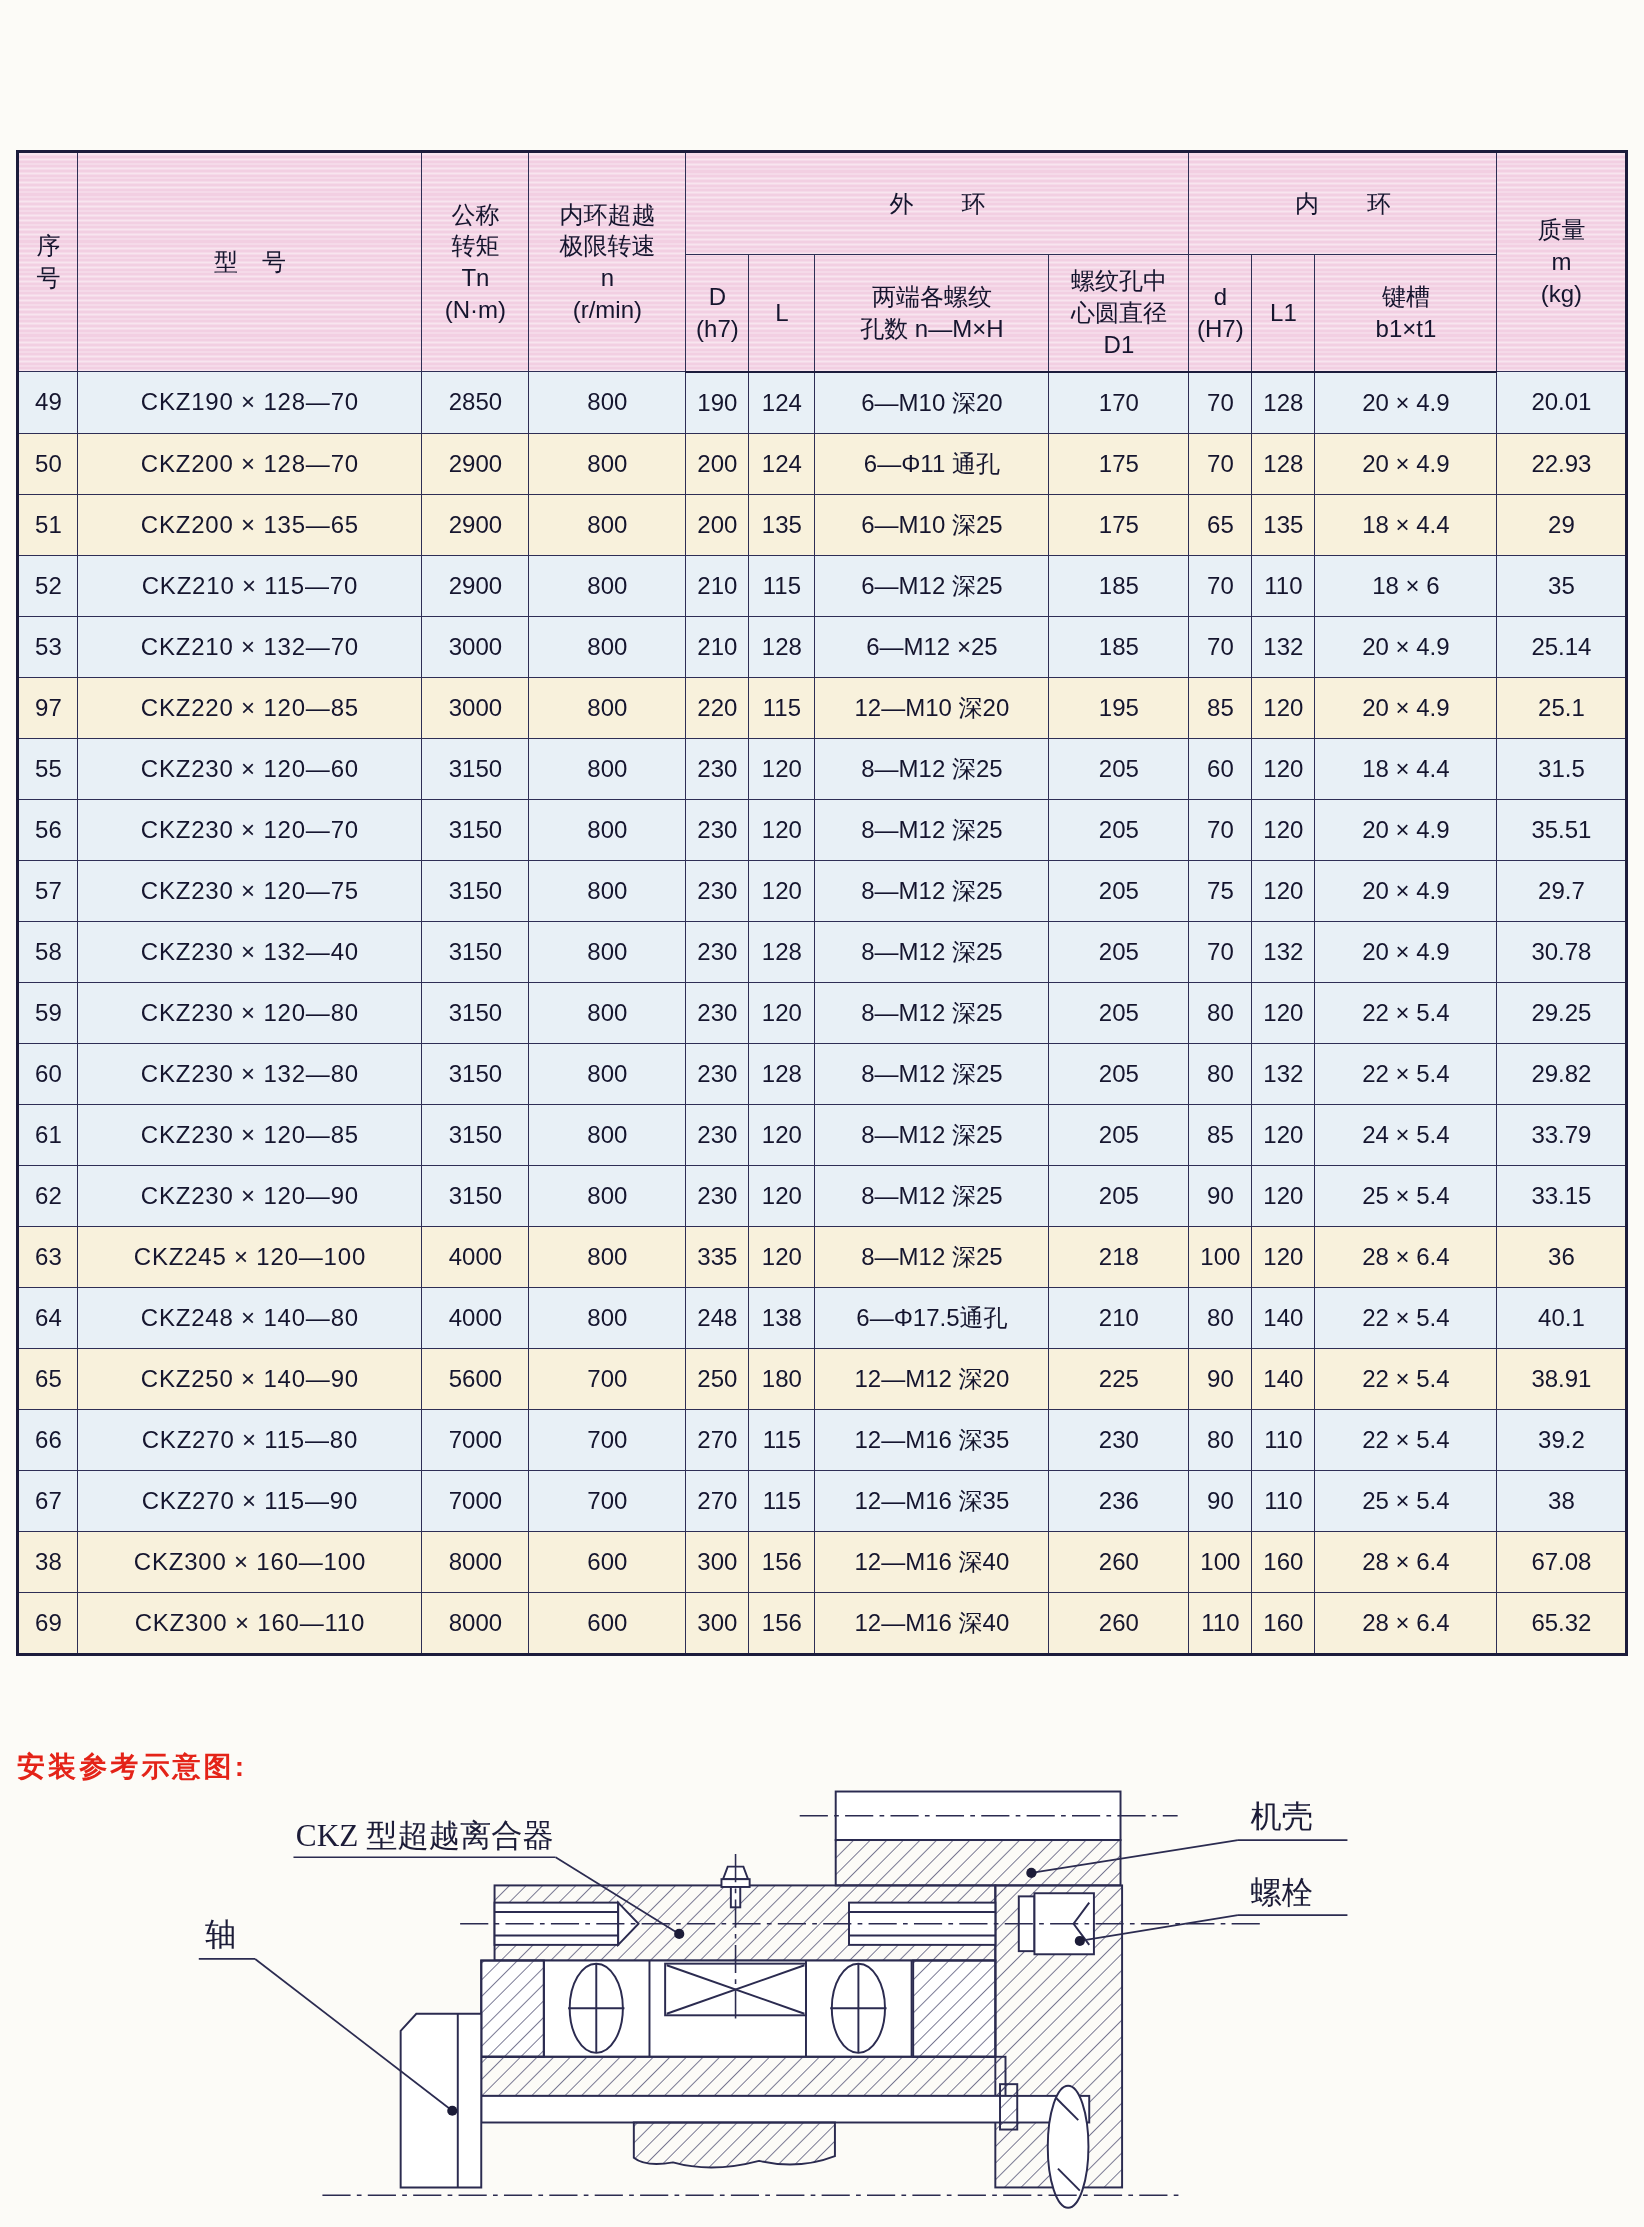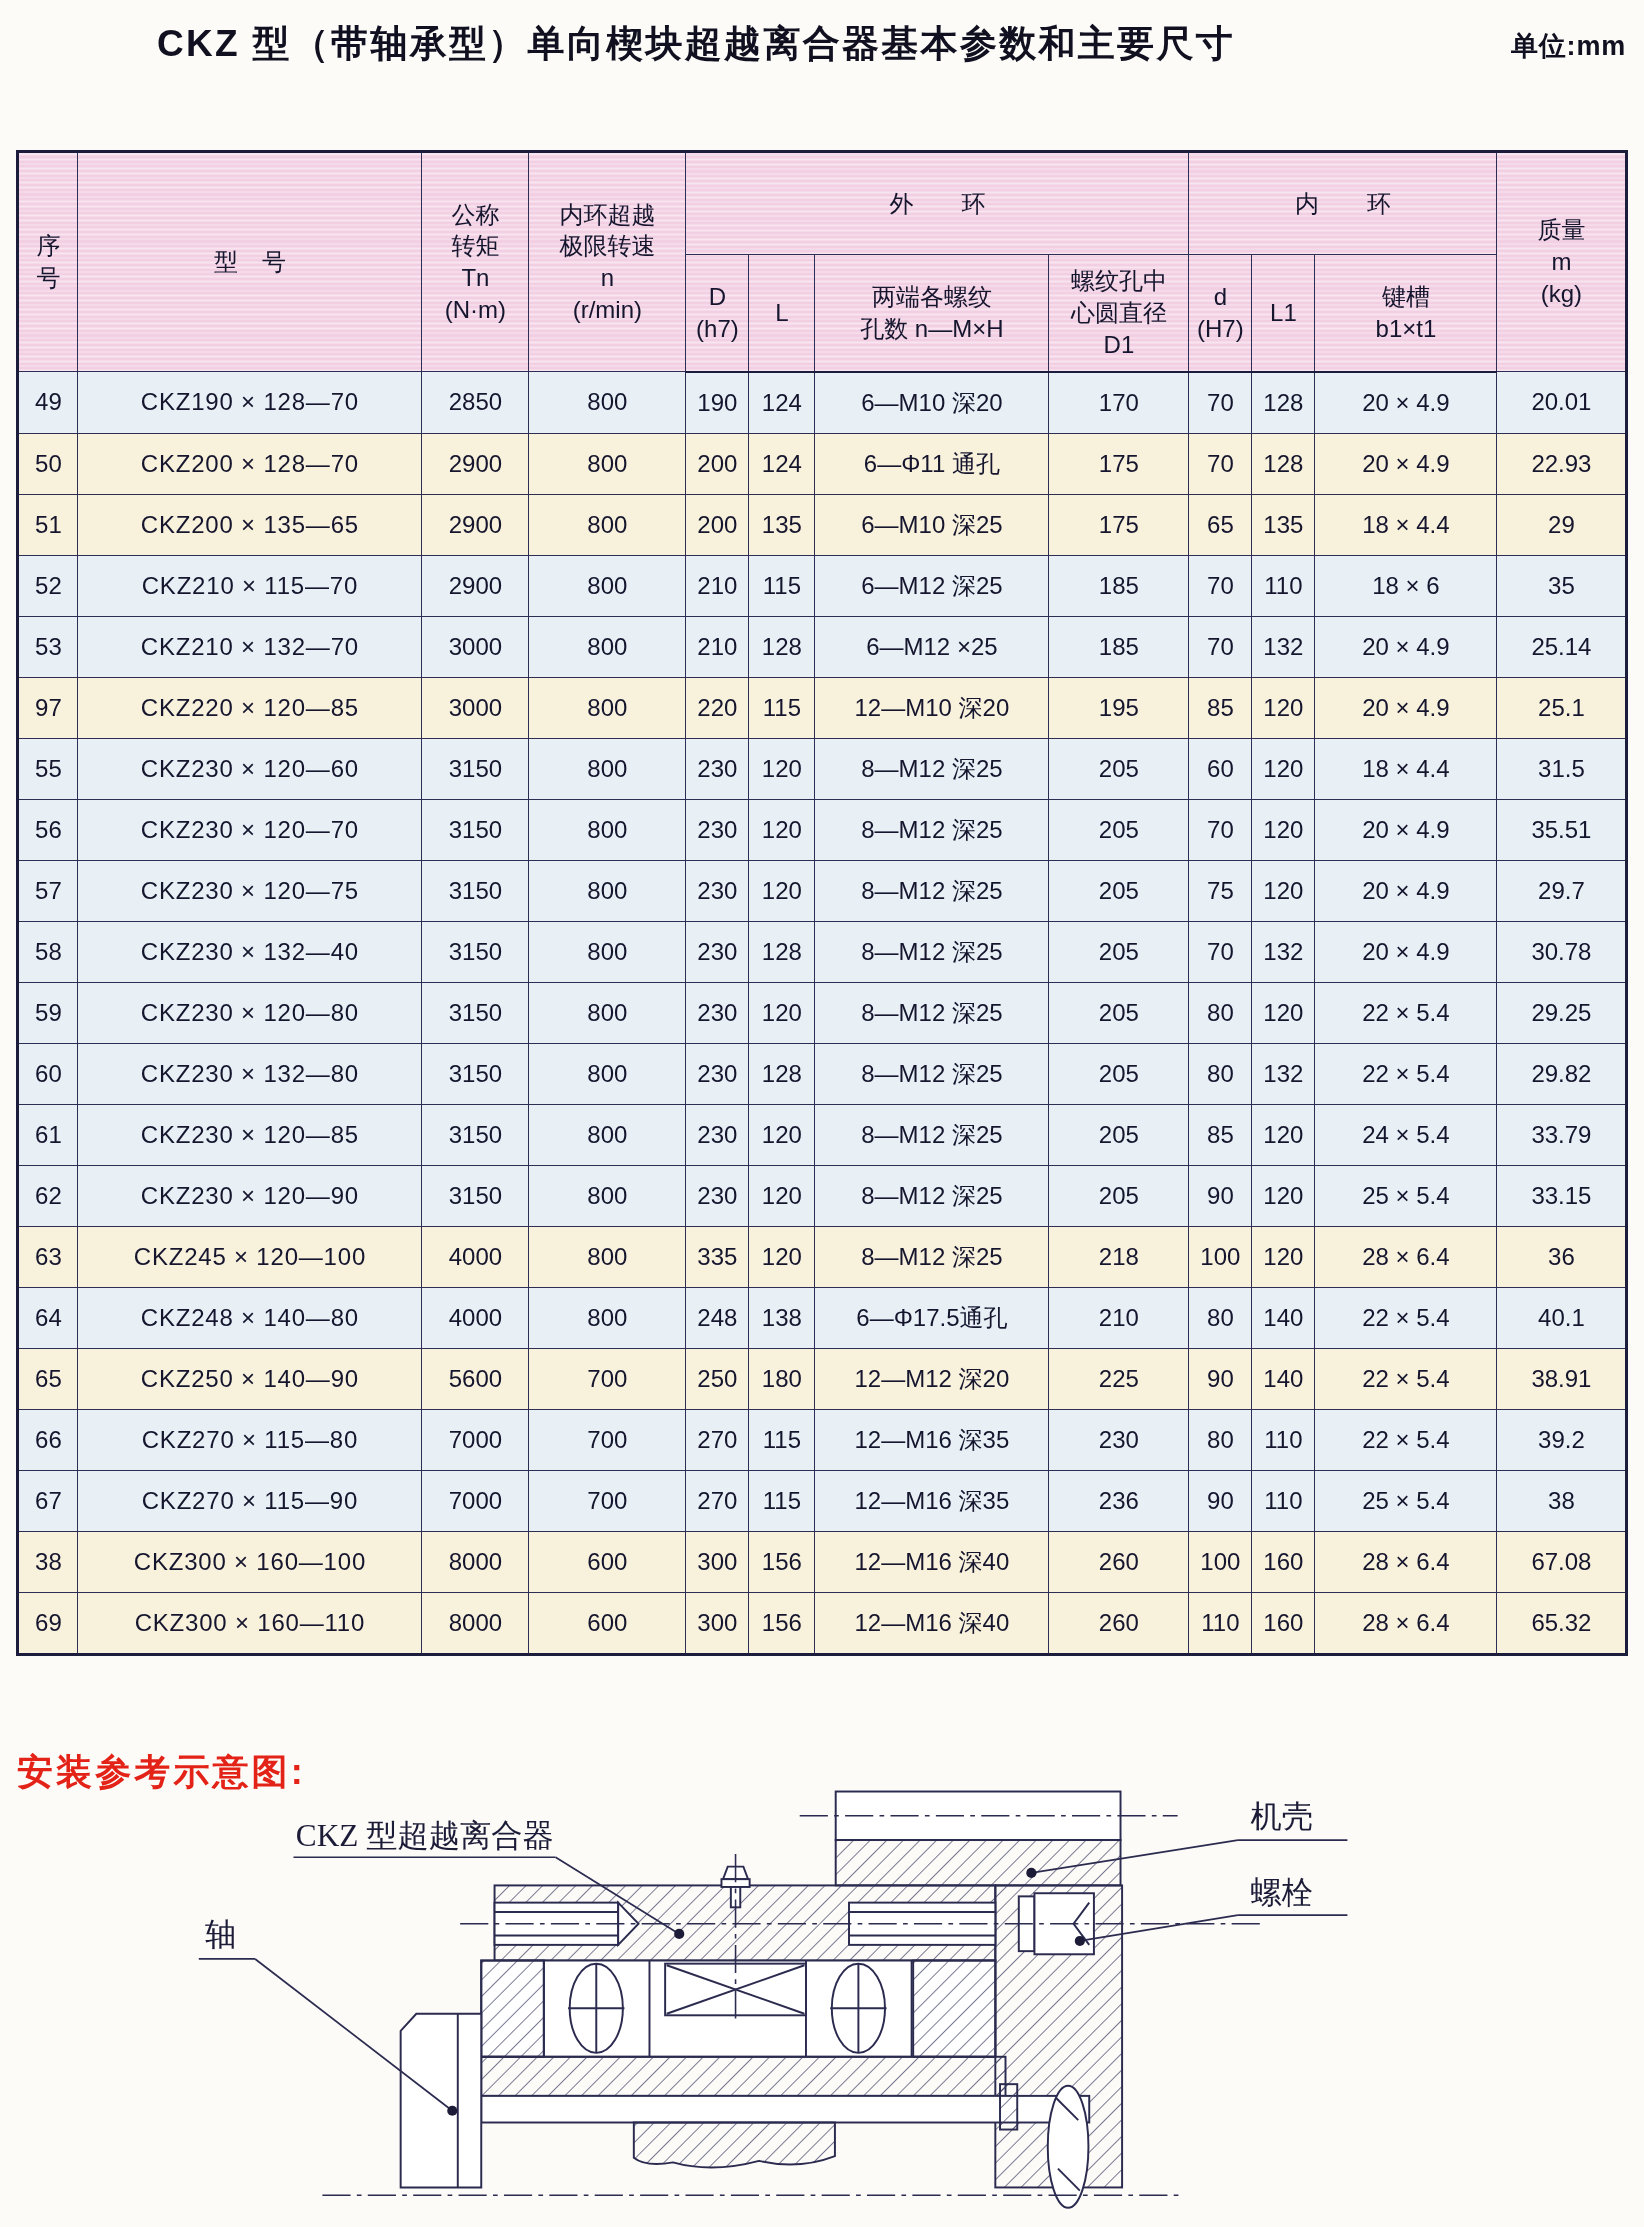--- a/index.html
+++ b/index.html
@@ -25,34 +25,30 @@
   .spec-table thead tr.h2 th{border-bottom:2.3px solid #1c1c3c;}
   .spec-table tbody td{font-size:24px;height:60px;padding:0 3.1px;white-space:nowrap;}
   .spec-table tbody tr.tone-blue td{background:#e8f0f6;}
   .spec-table tbody tr.tone-cream td{background:#f8f1dc;}
   .spec-table tbody td.model-cell{letter-spacing:0.8px;}
   col.c0{width:60px;}  col.c1{width:344px;} col.c2{width:107px;} col.c3{width:157px;}
   col.c4{width:63px;}  col.c5{width:66px;}  col.c6{width:234px;} col.c7{width:140px;}
   col.c8{width:63px;}  col.c9{width:63px;}  col.c10{width:182px;} col.c11{width:130px;}
 
   
-  .install-heading{position:absolute;left:17px;top:1748px;font-size:36px;font-weight:bold;
+  .install-heading{position:absolute;left:17px;top:1748px;font-size:28px;font-weight:bold;
     color:#e42318;letter-spacing:3.1px;}
   .diagram{position:absolute;left:117px;top:1779px;width:1331px;height:446px;}
   .diagram text{font-family:"Liberation Serif",serif;font-size:40px;fill:#1c1c38;}
 </style>
 </head>
 <body>
 
 <div class="page">
 
-  <div class="page-header">
-    <div class="page-title">CKZ 型（带轴承型）单向楔块超越离合器基本参数和主要尺寸</div>
-    <div class="unit-label">单位:mm</div>
-  </div>
 
   <table class="spec-table">
     <colgroup>
       <col class="c0">
         <col class="c1">
         <col class="c2">
         <col class="c3">
         <col class="c4">
         <col class="c5">
       <col class="c6">

